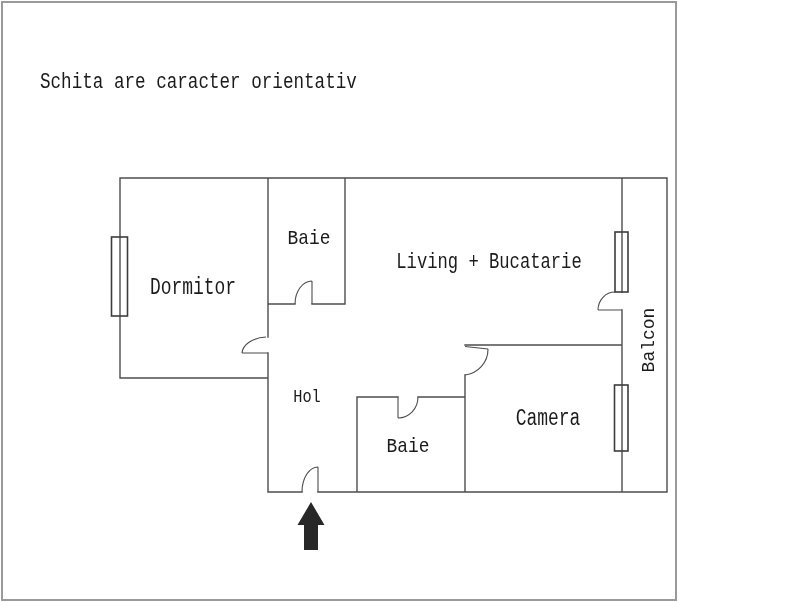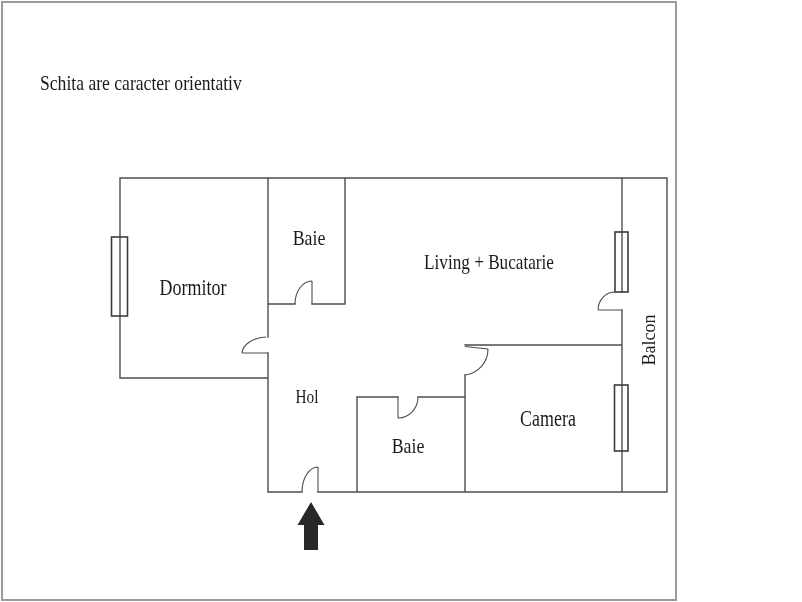--- a/index.html
+++ b/index.html
@@ -1,21 +1,21 @@
 <!DOCTYPE html>
 <html><head>
 <meta charset="utf-8">
 <style>
   html, body { margin: 0; padding: 0; background: #ffffff; }
   .canvas {
     position: relative;
     width: 678px;
     height: 602px;
     background: #ffffff;
-    font-family: Liberation Serif, serif;
+    font-family: Liberation Mono, monospace;
     overflow: hidden;
   }
   .frame {
     position: absolute;
     inset: 1px;
     border: 2px solid #9a9a9a;
     pointer-events: none;
   }
   .plan-svg { position: absolute; left: 0; top: 0; }
   .disclaimer {

